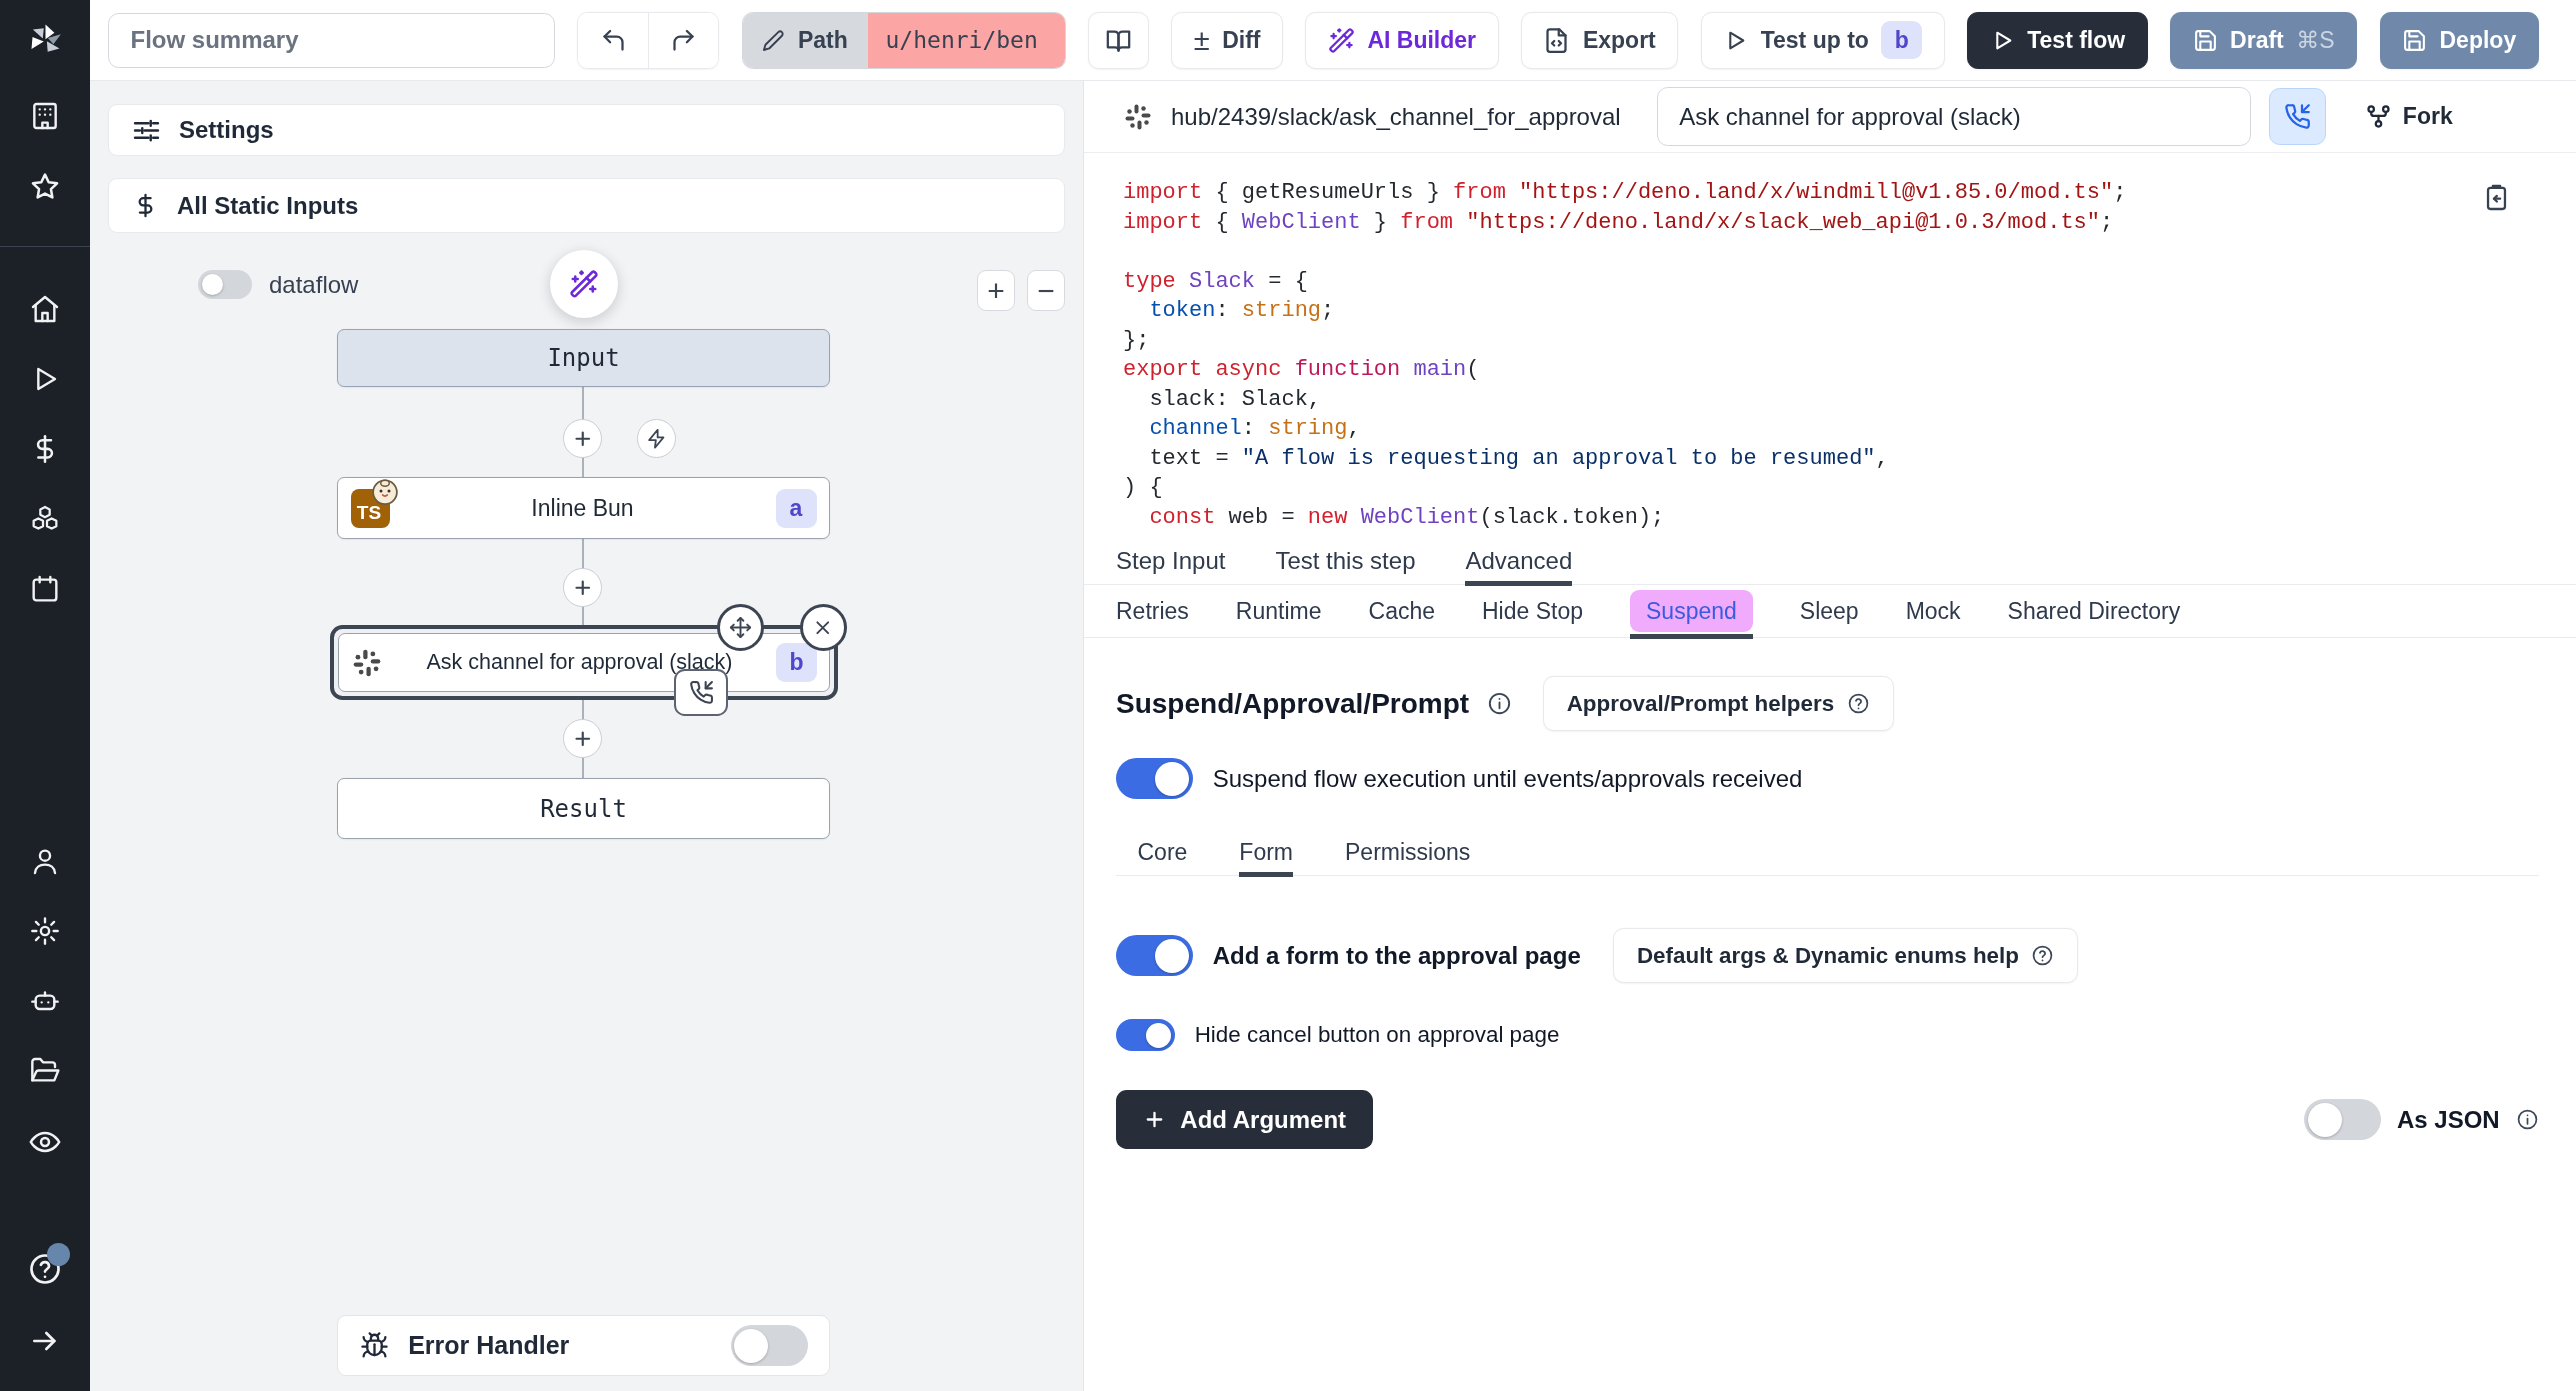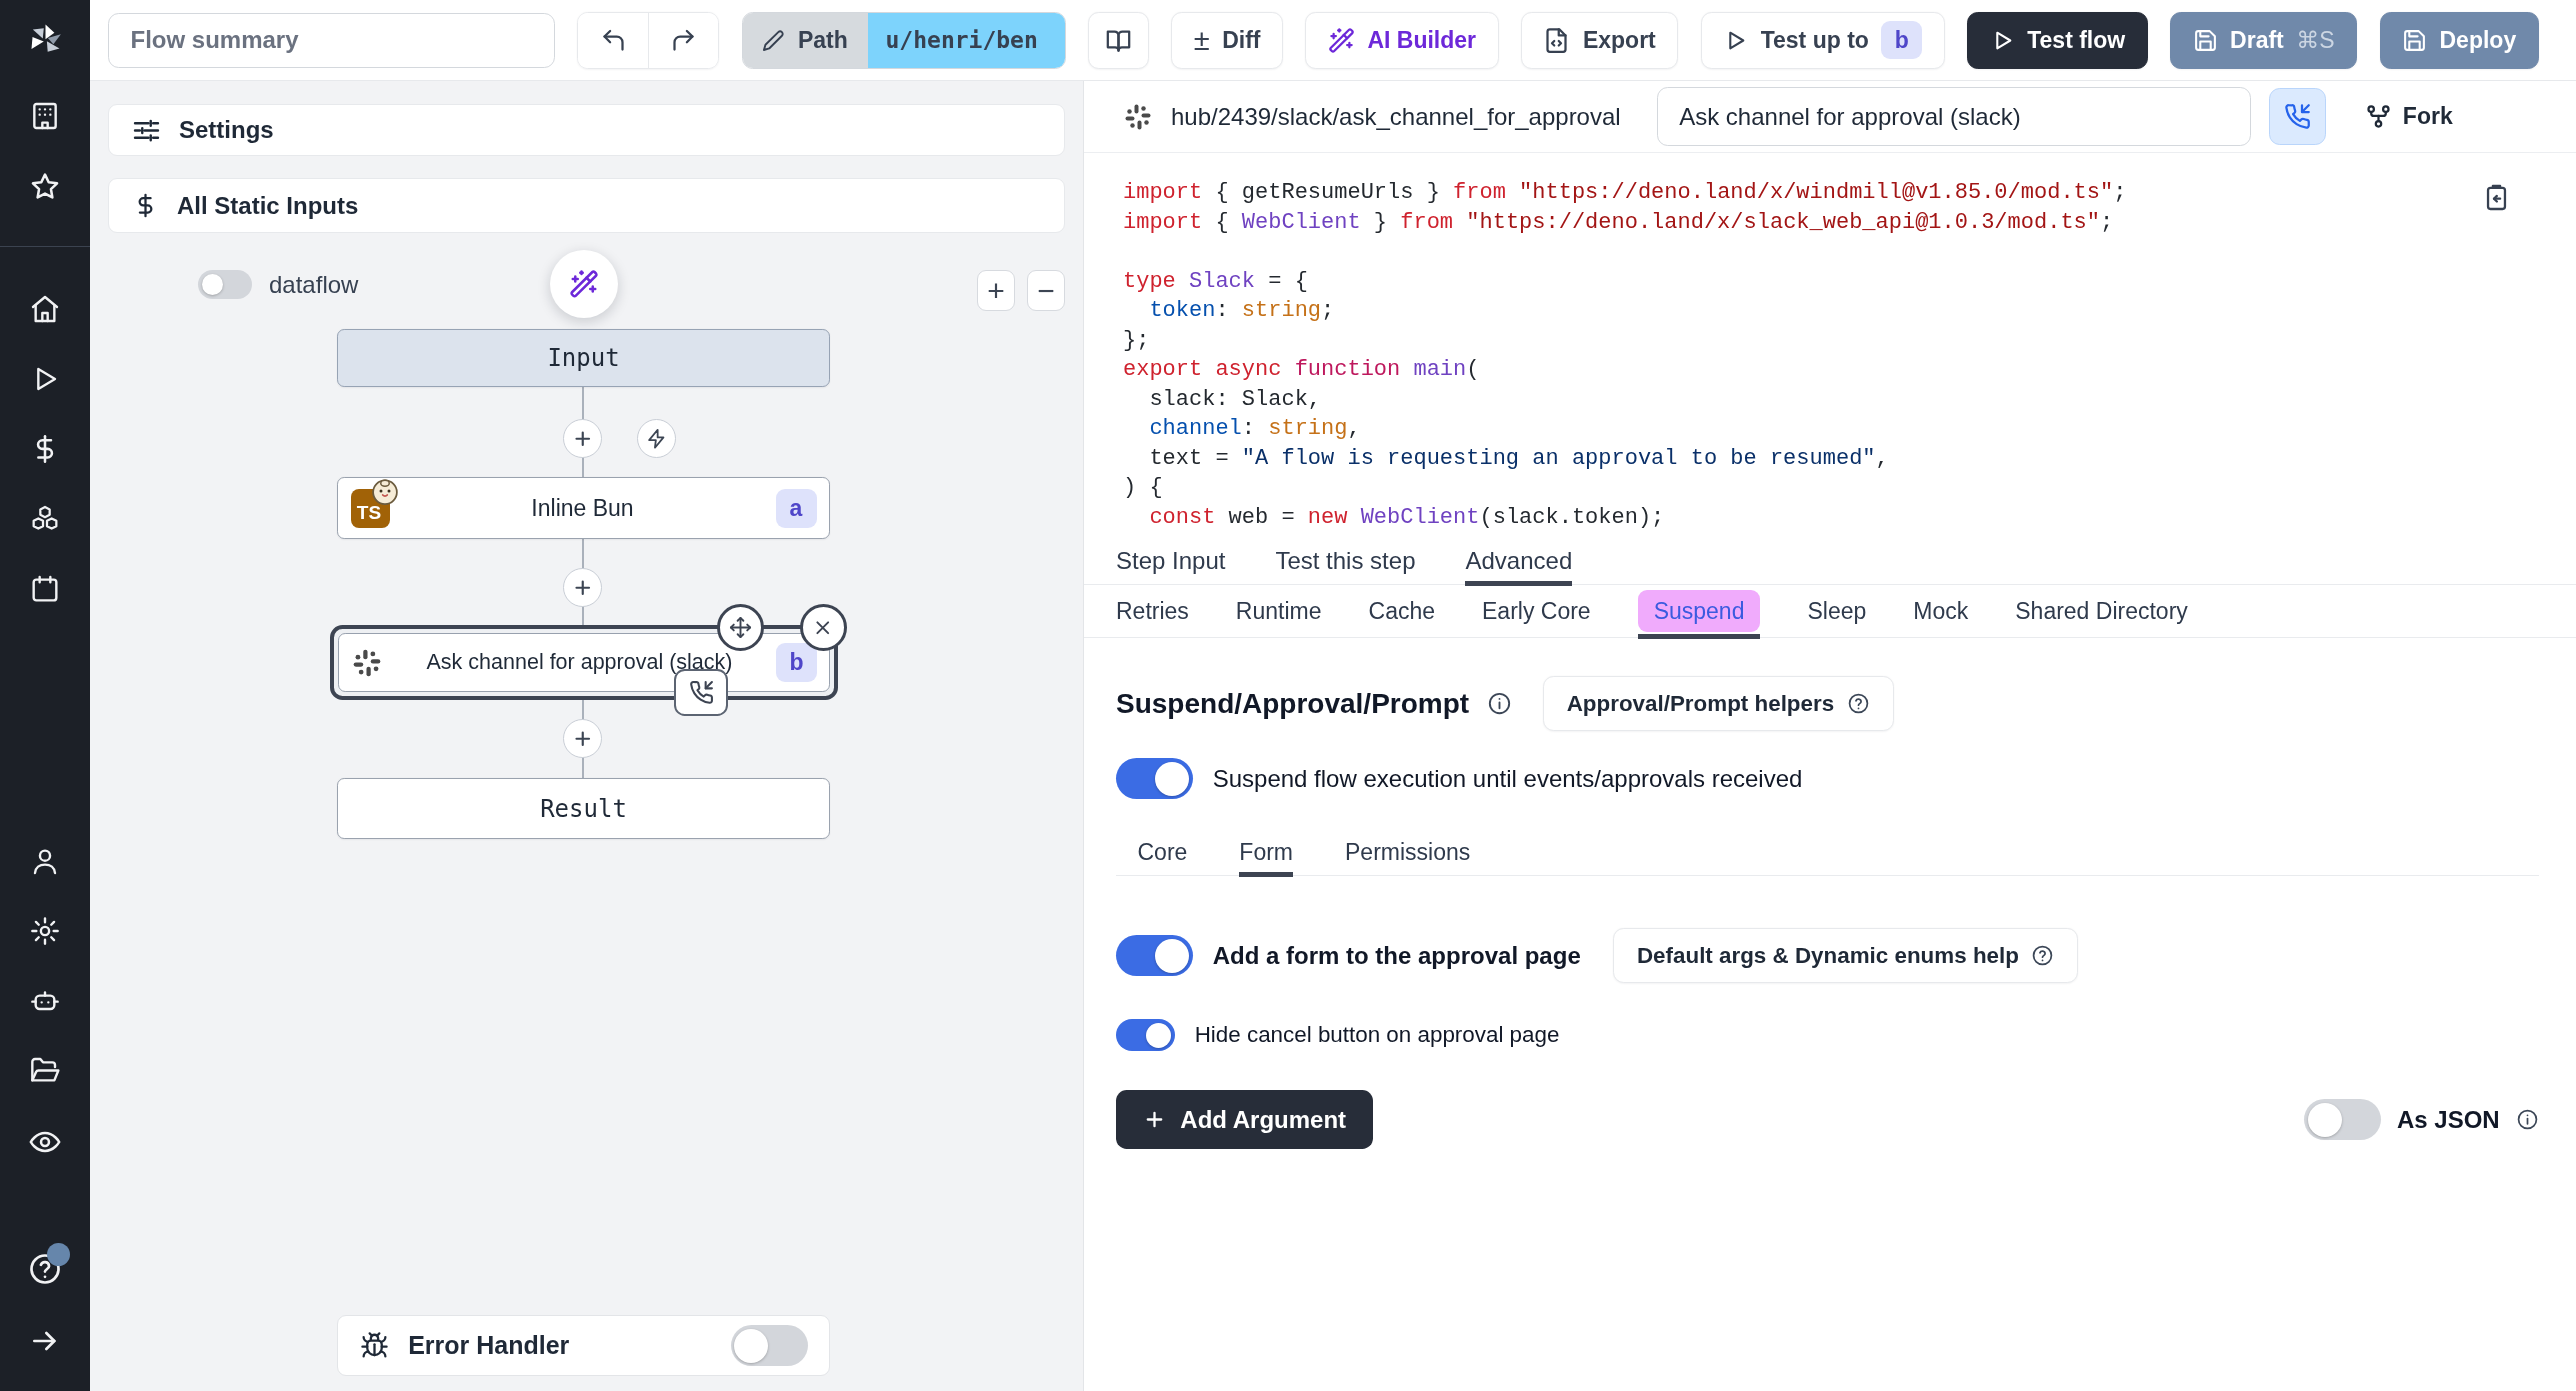--- a/index.html
+++ b/index.html
@@ -43,22 +43,22 @@
     background: #fff; border: 1.8px solid #e7e9ec; border-radius: 10.7px;
     padding: 0 21.5px; font-size: 23px; font-weight: 600; color: #374151;
     cursor: pointer; box-shadow: 0 0.9px 1.8px rgba(16,24,40,.05); white-space: nowrap;
   }
   .undo-group { display: flex; height: 57px; border: 1.8px solid #e7e9ec; border-radius: 10.7px; overflow: hidden; box-shadow: 0 0.9px 1.8px rgba(16,24,40,.05); }
   .undo-group .seg { width: 70px; display: flex; align-items: center; justify-content: center; background: #fff; cursor: pointer; }
   .undo-group .seg + .seg { border-left: 1.8px solid #e7e9ec; }
   .path-group { display: flex; height: 57px; border-radius: 10.7px; overflow: hidden; border: 1.8px solid #d4d8dd; }
   .path-group .path-label { background: #d6dade; display: flex; align-items: center; gap: 12.5px; padding: 0 19.7px; font-weight: 700; color: #374151; cursor: pointer; }
   .path-group .path-value {
-    background: #7dd3fc; display: flex; align-items: center; padding: 8px 18px;
-    font-family: "DejaVu Sans Mono", monospace; font-size: 23px; color: #374151; min-width: 197px; font-weight: bold;
+    background: #fca5a5; display: flex; align-items: center; padding: 8px 18px;
+    font-family: "DejaVu Sans Mono", monospace; font-size: 23px; color: #374151; min-width: 197px;
   }
   .btn.ai { color: #6d28d9; }
   .badge {
     background: #dee2fb; color: #4f46c9; font-weight: 700; border-radius: 9px;
     min-width: 41px; height: 38px; display: inline-flex; align-items: center; justify-content: center;
     font-size: 23px; padding: 0 10.7px;
   }
   .btn.dark { background: #272d39; border-color: #272d39; color: #fff; }
   .btn.slate { background: #7089aa; border-color: #7089aa; color: #fff; font-weight: 700; }
   .btn.slate .shortcut { color: #ccd6e3; font-weight: 400; }
@@ -596,21 +596,21 @@
 
       <div class="tabbar primary">
         <div class="tab">Step Input</div>
         <div class="tab">Test this step</div>
         <div class="tab active">Advanced</div>
       </div>
       <div class="tabbar secondary">
         <div class="tab">Retries</div>
         <div class="tab">Runtime</div>
         <div class="tab">Cache</div>
-        <div class="tab">Early Core</div>
+        <div class="tab">Hide Stop</div>
         <div class="tab active">
             <span class="pill">Suspend</span>
           </div>
         <div class="tab">Sleep</div>
         <div class="tab">Mock</div>
         <div class="tab">Shared Directory</div>
       </div>
 
       <div class="suspend-content">
         <div class="heading-row">

